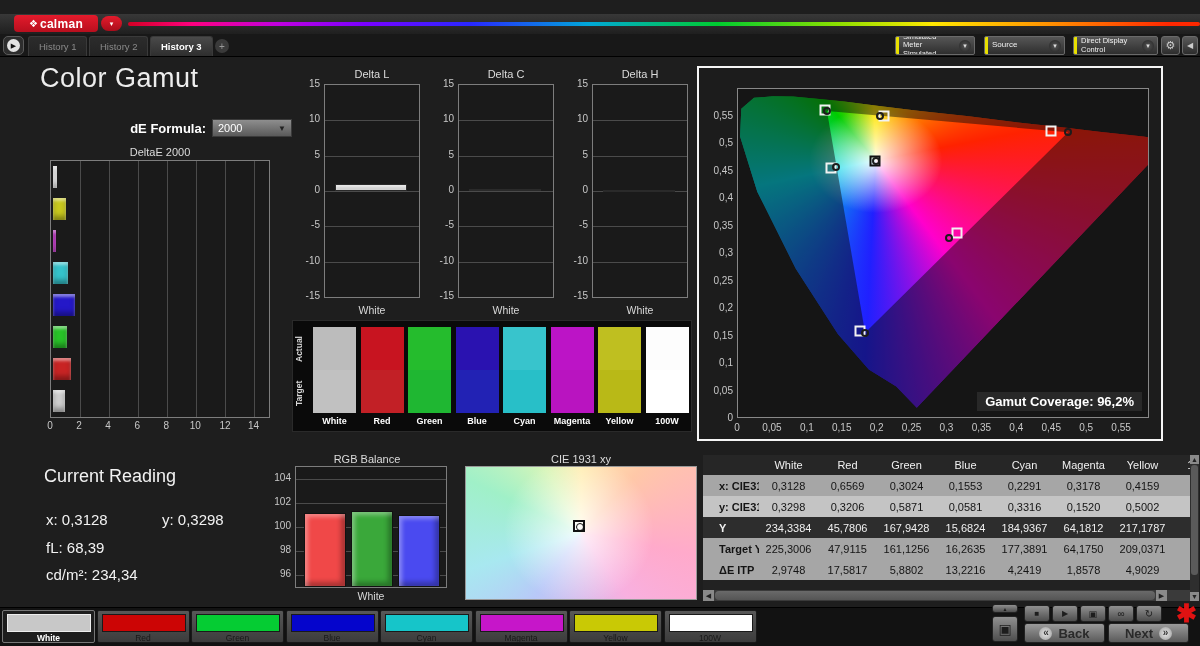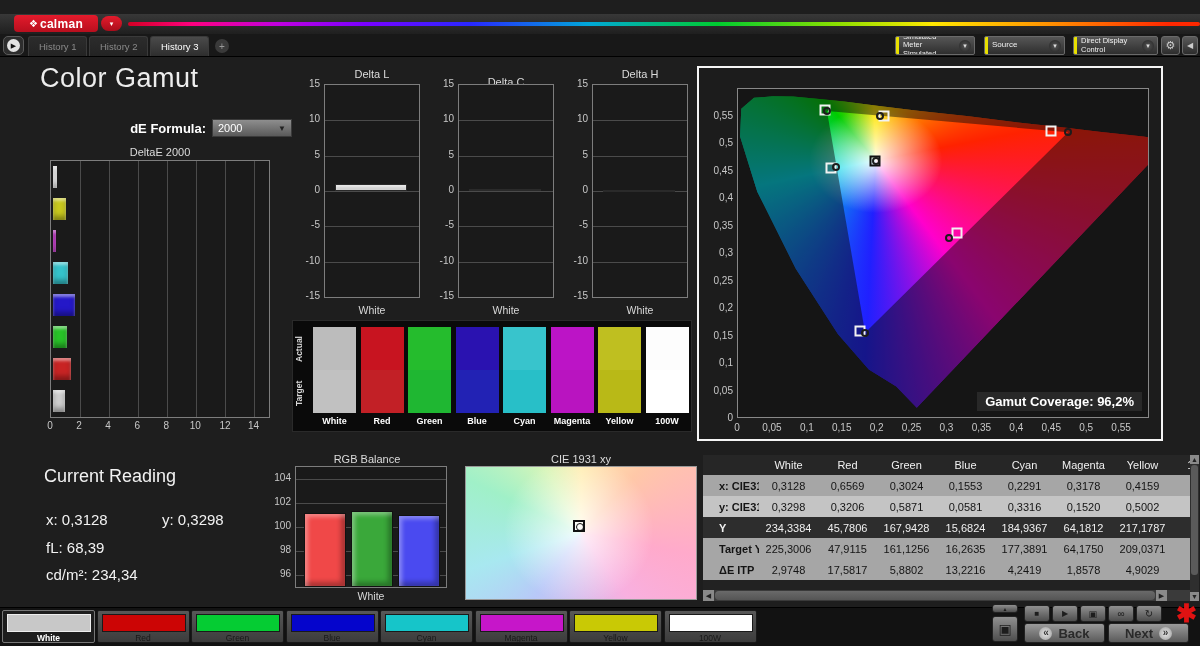--- a/index.html
+++ b/index.html
@@ -20,21 +20,21 @@
 .calman-text { font-size:12px; font-weight:bold; letter-spacing:.3px; }
 .logo-drop { position:absolute; left:101px; top:2px; width:21px; height:15px; background:linear-gradient(#e41b2c,#a90d1b); border-radius:8px; color:#fff; font-size:7px; display:flex; align-items:center; justify-content:center; }
 .rainbow { position:absolute; left:128px; top:8px; width:1072px; height:4px; border-radius:2px;
   background:linear-gradient(90deg,#d40024 0%,#ff0080 6%,#c000e0 14%,#7a00ff 22%,#2828ff 32%,#00a8d8 43%,#00cc30 55%,#8ae000 66%,#ffe800 75%,#ff9000 86%,#ff2800 97%); }
 
 
 .tabbar { position:absolute; left:0; top:34px; width:1200px; height:23px; background:#181818; border-bottom:1px solid #000; }
 .nav-play { position:absolute; left:3px; top:2px; width:21px; height:19px; background:#2d2d2d; border:1px solid #5a5a5a; border-radius:5px; display:flex; align-items:center; justify-content:center; }
 .nav-play .circ { width:13px; height:13px; border-radius:50%; background:#e3e3e3; display:flex; align-items:center; justify-content:center; font-size:7px; color:#111; }
 .htab { position:absolute; top:2px; height:20px; padding:0 10px; font-size:9.5px; color:#8a8a8a; display:flex; align-items:center; background:linear-gradient(#2c2c2c,#232323); border:1px solid #3a3a3a; border-bottom:none; border-radius:3px 3px 0 0; }
-.htab.active { color:#fff; font-weight:normal; background:linear-gradient(#4a4a4a,#2e2e2e); }
+.htab.active { color:#fff; font-weight:bold; background:linear-gradient(#4a4a4a,#2e2e2e); }
 .add-tab { position:absolute; top:5px; width:14px; height:14px; border-radius:50%; background:#3a3a3a; color:#999; font-size:10px; display:flex; align-items:center; justify-content:center; }
 .tool-drop { position:absolute; top:2px; height:19px; background:linear-gradient(#565656,#2e2e2e); border:1px solid #6a6a6a; border-radius:2px; display:flex; align-items:center; overflow:hidden; }
 .tool-drop .accent { width:3px; height:100%; background:#e8e000; margin-right:4px; flex:none; }
 .tool-drop .lbl { color:#f0f0f0; font-size:7.5px; line-height:8.5px; flex:1; }
 .tool-drop .chev { width:12px; height:12px; border-radius:50%; background:radial-gradient(#555,#222); color:#ddd; font-size:7px; display:flex; align-items:center; justify-content:center; margin:0 3px; flex:none; }
 .sq-btn { position:absolute; top:2px; height:19px; background:linear-gradient(#5a5a5a,#2c2c2c); border:1px solid #6a6a6a; border-radius:3px; color:#ccc; display:flex; align-items:center; justify-content:center; }
 
 
 .chart-title { color:#dcdcdc; font-size:11px; text-align:center; }
 .plot { position:absolute; background:#1a1a1a; border:1px solid #7d7d7d; }
@@ -205,21 +205,21 @@
         <div class="tick-label" style="left: 0px; top: 10px; width: 24px; text-align: right;">15</div>
         <div class="tick-label" style="left: 0px; top: 45.3333px; width: 24px; text-align: right;">10</div>
         <div class="tick-label" style="left: 0px; top: 80.6667px; width: 24px; text-align: right;">5</div>
         <div class="tick-label" style="left: 0px; top: 116px; width: 24px; text-align: right;">0</div>
         <div class="tick-label" style="left: 0px; top: 151.333px; width: 24px; text-align: right;">-5</div>
         <div class="tick-label" style="left: 0px; top: 186.667px; width: 24px; text-align: right;">-10</div>
         <div class="tick-label" style="left: 0px; top: 222px; width: 24px; text-align: right;">-15</div>
         <div class="axis-xlabel" style="left: 28px; top: 236px; width: 96px;">White</div>
       </div>
       <div style="position: absolute; left: 430px; top: 68px; width: 132px; height: 252px;">
-        <div class="chart-title" style="position: absolute; left: 28px; top: 8px; width: 96px;">Delta C</div>
+        <div class="chart-title" style="position: absolute; left: 28px; top: 0px; width: 96px;">Delta C</div>
         <div class="plot" style="left: 28px; top: 16px; width: 96px; height: 214px;">
           <div class="gridline-h" style="top: 35.3333px;"></div>
           <div class="gridline-h" style="top: 70.6667px;"></div>
           <div class="gridline-h" style="top: 106px;"></div>
           <div class="gridline-h" style="top: 141.333px;"></div>
           <div class="gridline-h" style="top: 176.667px;"></div>
           <div style="position: absolute; left: 10px; width: 72px; top: 103.88px; height: 2.12px; background: rgb(230, 230, 230); border: 1px solid rgb(42, 42, 42); box-shadow: rgba(255, 255, 255, 0.5) 0px 2px 2px inset;"></div>
         </div>
         <div class="tick-label" style="left: 0px; top: 10px; width: 24px; text-align: right;">15</div>
         <div class="tick-label" style="left: 0px; top: 45.3333px; width: 24px; text-align: right;">10</div>

